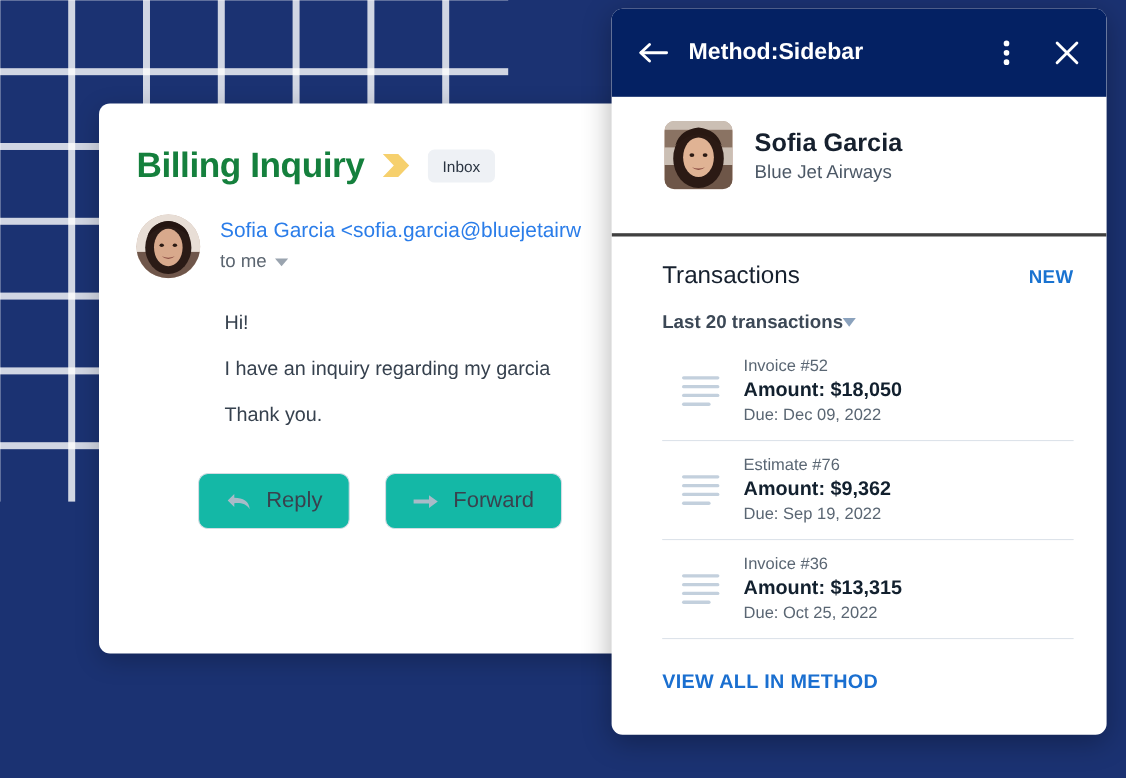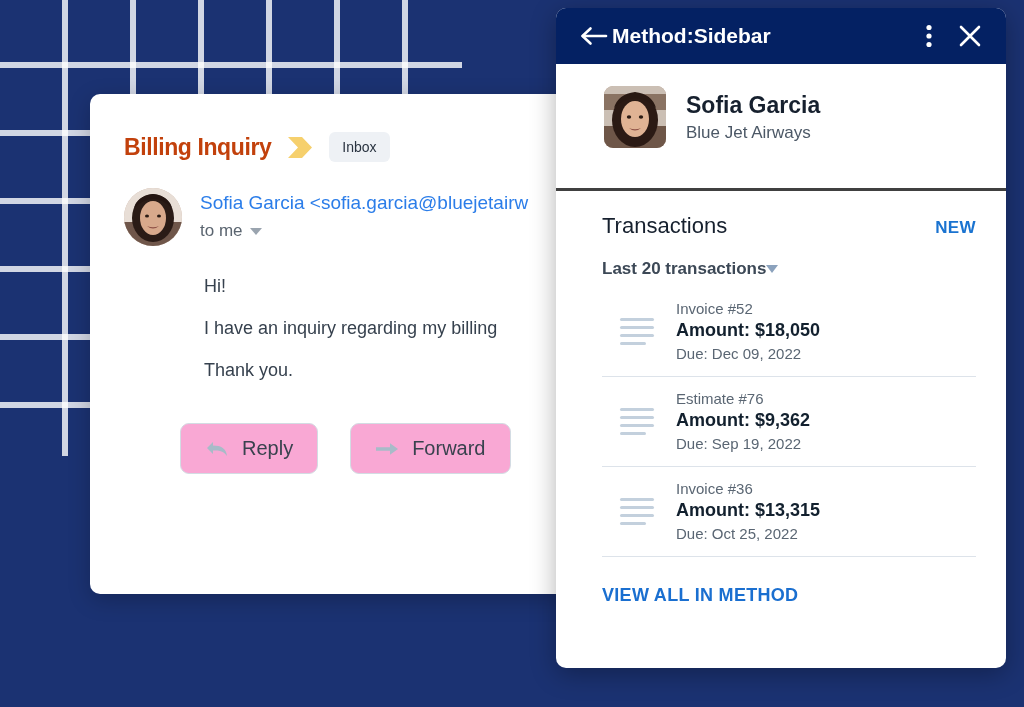--- a/index.html
+++ b/index.html
@@ -43,23 +43,23 @@
   }
   .email-inner { padding: 38px 46px 0 34px; }
 
   .subject-row {
     display: flex;
     align-items: center;
     gap: 16px;
     margin-bottom: 26px;
   }
   #email-subject {
-    font-size: 23px;
-    font-weight: bold;
-    color: #c2410c;
+    font-size: 32px;
+    font-weight: bold;
+    color: #15803d;
     letter-spacing: -.4px;
     white-space: nowrap;
   }
   #important-marker-icon {
     width: 26px;
     height: 23px;
     flex: none;
   }
   #inbox-label {
     background: #eef1f5;
@@ -117,21 +117,21 @@
     gap: 32px;
     padding-left: 56px;
     margin-top: 42px;
   }
   .action-button {
     display: flex;
     align-items: center;
     gap: 13px;
     border: 1px solid #d3dce3;
     border-radius: 9px;
-    background: #f9a8d4;
+    background: #14b8a6;
     padding: 13px 24px;
     font-size: 20px;
     color: #39424e;
     font-family: "Liberation Sans", sans-serif;
     cursor: pointer;
   }
   .action-button svg { flex: none; }
 
   
   #method-sidebar {
@@ -142,25 +142,25 @@
     height: 660px;
     background: #ffffff;
     border-radius: 10px;
     box-shadow: 0 6px 26px rgba(0,0,0,.30);
     overflow: hidden;
     display: flex;
     flex-direction: column;
   }
   #sidebar-header {
     background: #042163;
-    height: 56px;
+    height: 80px;
     display: flex;
     align-items: center;
     padding: 0 24px;
-    gap: 4px;
+    gap: 18px;
     flex: none;
   }
   #sidebar-title {
     color: #ffffff;
     font-size: 21px;
     font-weight: bold;
     flex: 1;
     white-space: nowrap;
   }
   #back-arrow-icon, #more-options-icon, #close-icon { cursor: pointer; }
@@ -322,21 +322,21 @@
         <div id="sender-line">Sofia Garcia &lt;sofia.garcia@bluejetairw</div>
         <div id="recipient-row">
           <span id="recipient-label">to me</span>
           <span id="recipient-caret-icon"></span>
         </div>
       </div>
     </div>
 
     <div id="email-body">
       <div class="body-line">Hi!</div>
-      <div class="body-line">I have an inquiry regarding my billing</div>
+      <div class="body-line">I have an inquiry regarding my garcia</div>
       <div class="body-line">Thank you.</div>
     </div>
 
     <div id="email-actions">
       <button class="action-button">
         <svg width="24" height="18" viewBox="0 0 24 18">
           <path d="M8 2 L2 8 L8 14 L8 10.5 C14 10 19 11 22 16 C21.5 8.5 16 5.5 8 5.5 Z" fill="#a8bbc8"></path>
         </svg>
         <span>Reply</span>
       </button>

